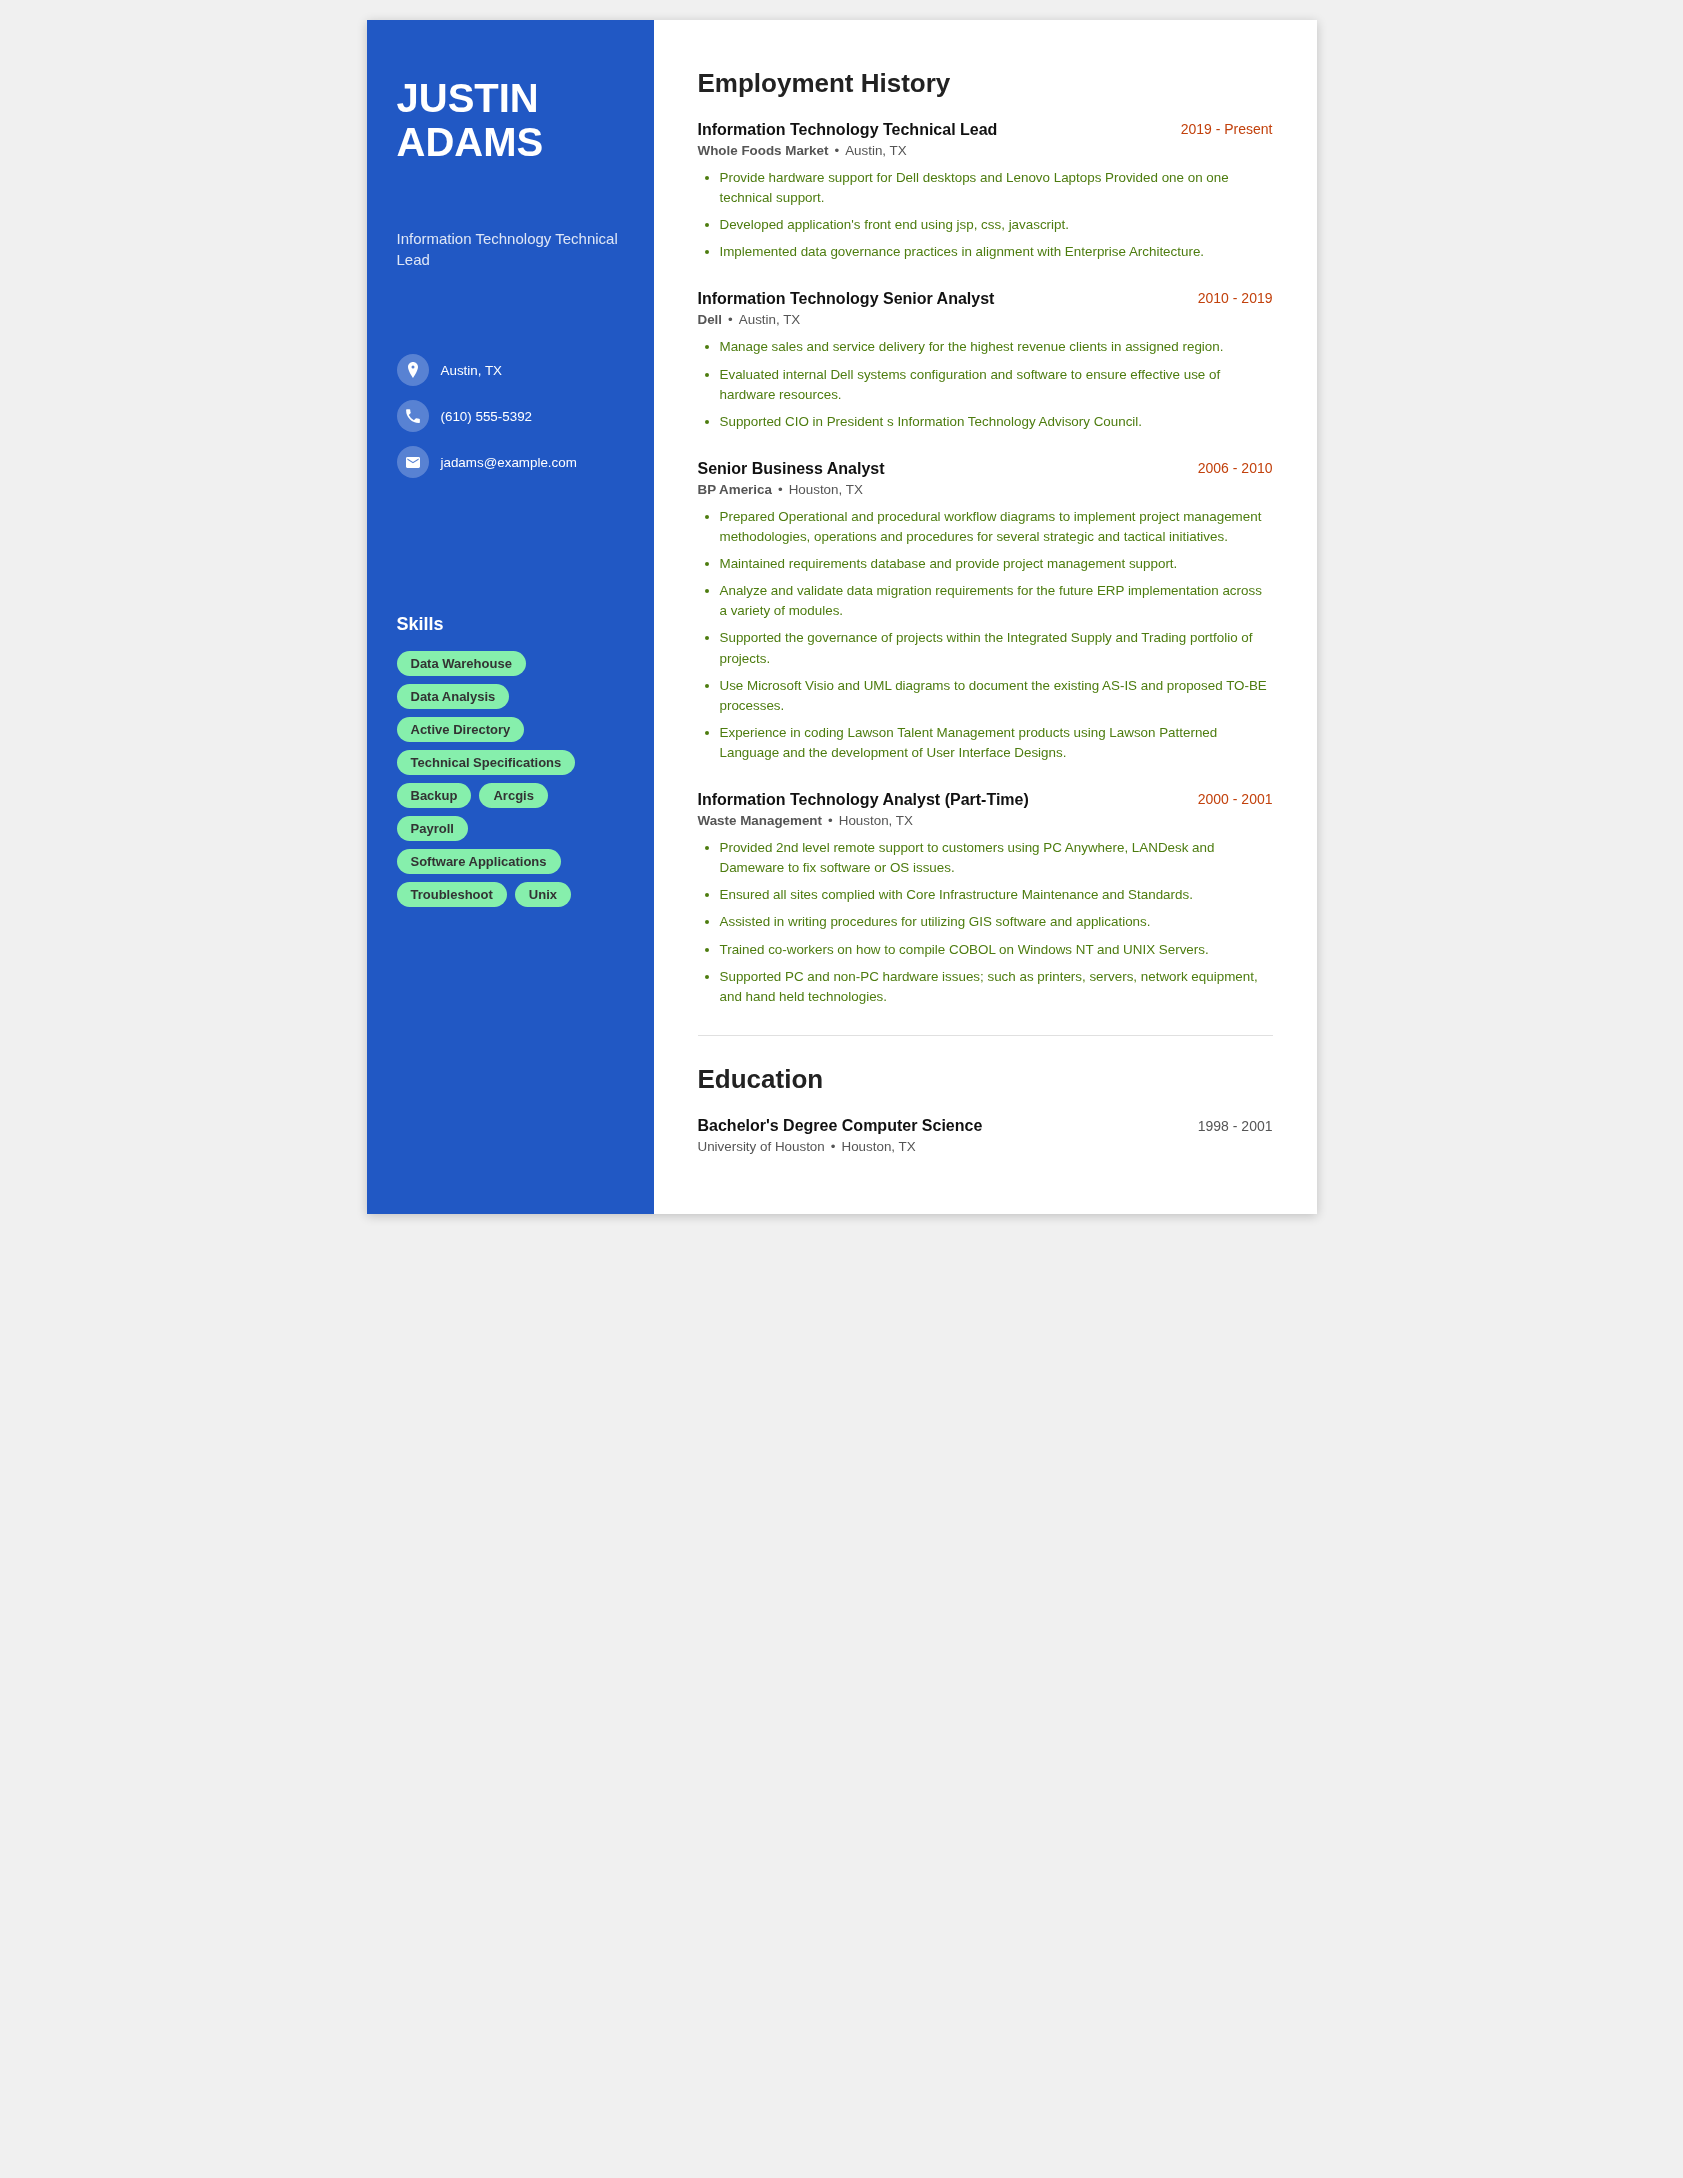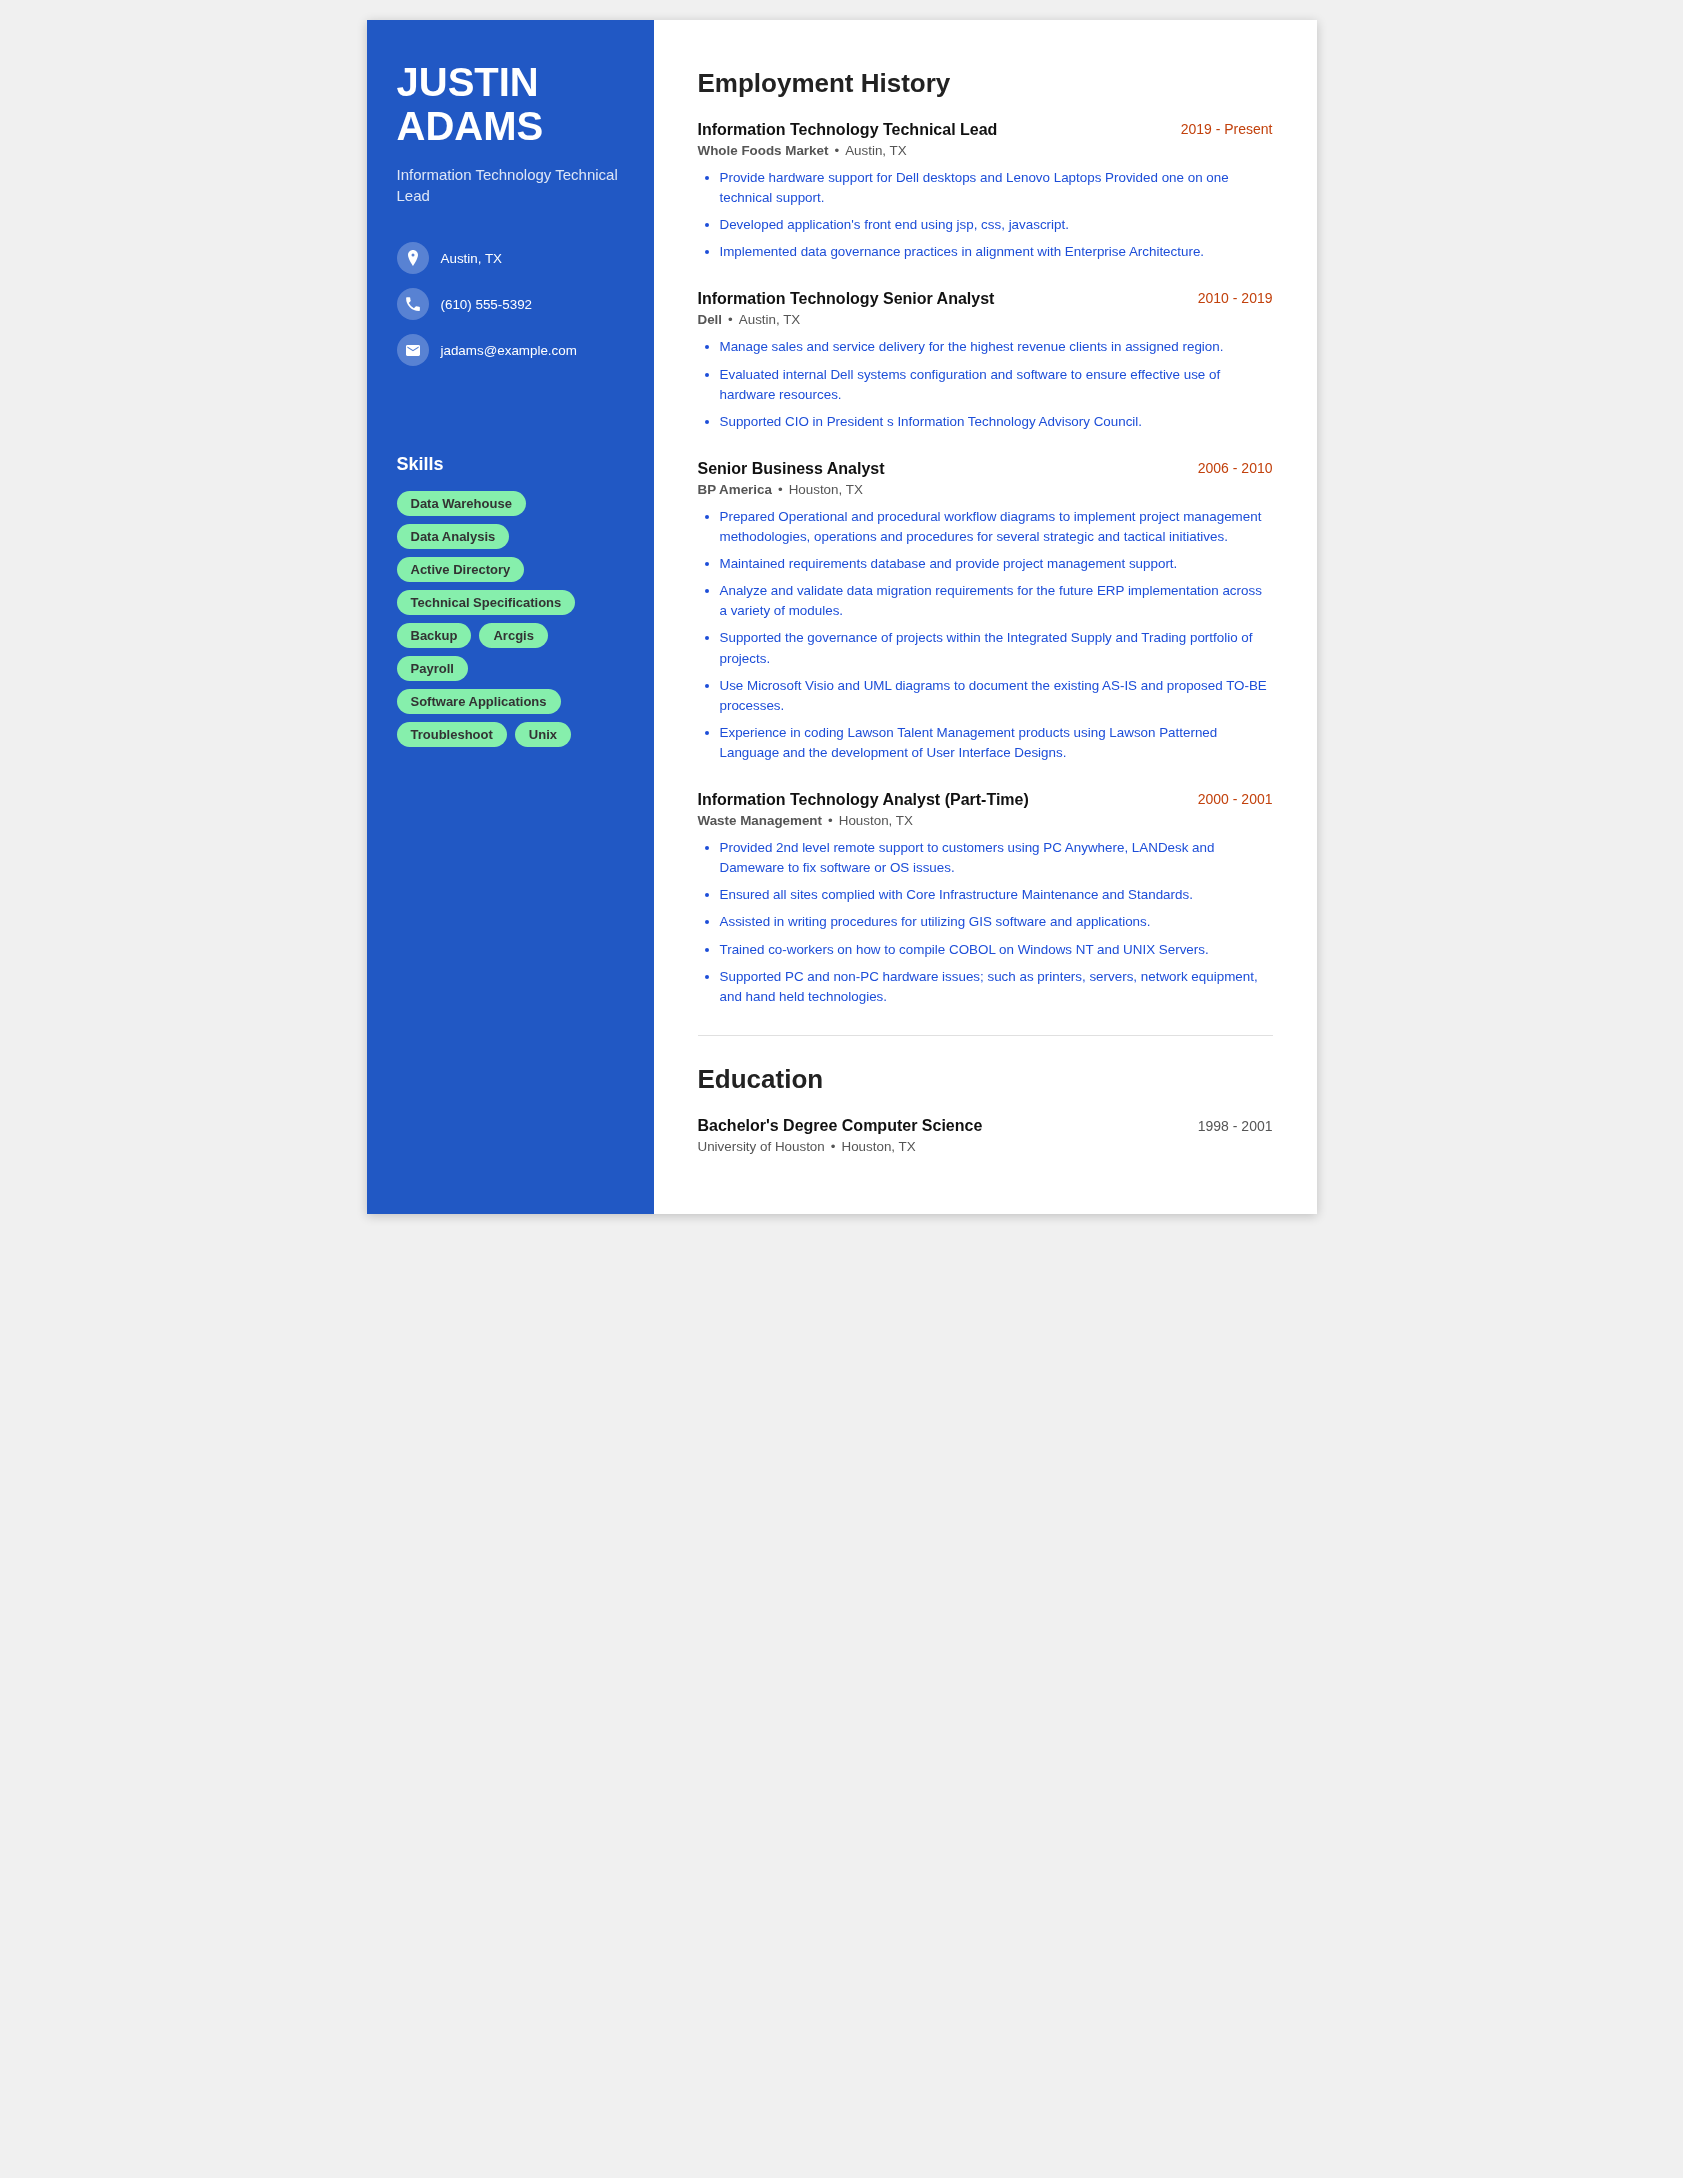--- a/index.html
+++ b/index.html
@@ -18,23 +18,24 @@
       min-height: 1188px;
       background: white;
       box-shadow: 0 2px 10px rgba(0,0,0,0.2);
     }
     
     .sidebar {
       width: 287px;
       min-width: 287px;
       background: #2158c4;
       color: white;
-      padding: 40px 30px 40px 30px;
+      padding: 56px 30px 40px 30px;
       display: flex;
       flex-direction: column;
+      gap: 48px;
     }
     .sidebar-name {
       font-size: 40px;
       font-weight: 900;
       line-height: 1.1;
       margin-bottom: 16px;
       color: white;
     }
     .sidebar-title {
       font-size: 15px;
@@ -137,21 +138,21 @@
     }
     .job-bullets {
       list-style: disc;
       padding-left: 22px;
       display: flex;
       flex-direction: column;
       gap: 7px;
     }
     .job-bullets li {
       font-size: 13.4px;
-      color: #1d4ed8;
+      color: #4d7c0f;
       line-height: 1.5;
     }
     .section-divider {
       border: none;
       border-top: 1px solid #e0e0e0;
       margin: 28px 0 28px 0;
     }
     .edu-block {
       margin-bottom: 20px;
     }

